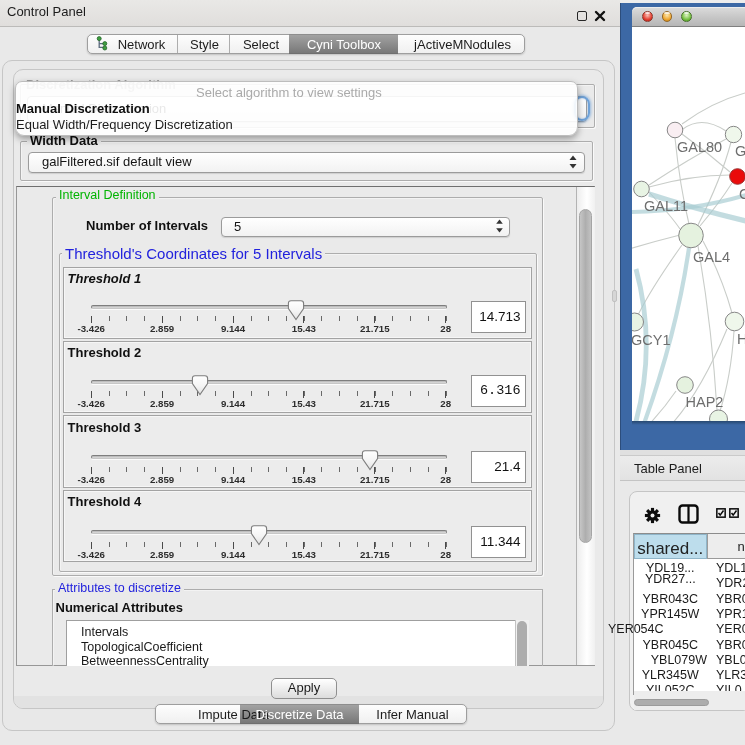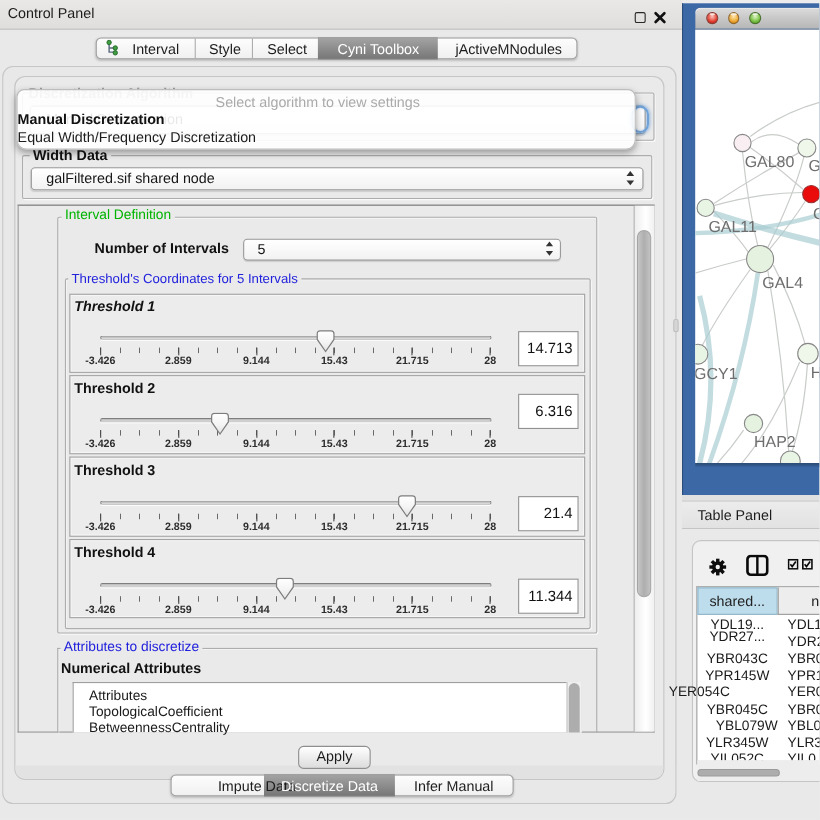--- a/index.html
+++ b/index.html
@@ -30,55 +30,55 @@
 <div class="ab" style="left:87px;top:33.5px;width:438px;height:20px;background:linear-gradient(#fdfdfd,#f0f0f0);border:1px solid #9e9e9e;border-radius:5px;box-shadow:0 1px 2px rgba(0,0,0,.18);"></div>
 <div class="ab" style="left:288.5px;top:33.5px;width:109px;height:20px;background:linear-gradient(#a2a2a2,#787878);border-top:1px solid #8d8d8d;border-bottom:1px solid #6f6f6f;"></div>
 <div class="sep" style="left:177px;top:34.5px;height:18px;"></div>
 <div class="sep" style="left:229px;top:34.5px;height:18px;"></div>
 <svg class="ab" style="left:95px;top:36px;" width="14" height="15" viewBox="0 0 14 15">
 <path d="M4.2 3.2 V12 M4.2 7.6 H9 M4.2 11.4 H9" stroke="#5b6b7d" stroke-width="1.3" fill="none"></path>
 <circle cx="4.2" cy="2.6" r="2" fill="#3f9e3f" stroke="#23652a" stroke-width="0.8"></circle>
 <circle cx="9.8" cy="7.6" r="2" fill="#3f9e3f" stroke="#23652a" stroke-width="0.8"></circle>
 <circle cx="9.8" cy="12" r="2" fill="#3f9e3f" stroke="#23652a" stroke-width="0.8"></circle>
 </svg>
-<div class="ab t13" style="left:141.5px;top:37px;transform:translateX(-50%);">Interval</div>
+<div class="ab t13" style="left:141.5px;top:37px;transform:translateX(-50%);">Network</div>
 <div class="ab t13" style="left:204.5px;top:37px;transform:translateX(-50%);">Style</div>
 <div class="ab t13" style="left:261px;top:37px;transform:translateX(-50%);">Select</div>
 <div class="ab t13" style="left:344px;top:37px;transform:translateX(-50%);color:#ffffff;">Cyni Toolbox</div>
 <div class="ab t13" style="left:462.5px;top:37px;transform:translateX(-50%);">jActiveMNodules</div>
 <div class="ab" style="left:2px;top:60px;width:612.5px;height:671px;background:#e8e8e8;border:1px solid #c6c6c6;border-radius:10px;"></div>
 <div class="ab" style="left:13px;top:69.3px;width:590.5px;height:639.7px;background:#eaeaea;border:1px solid #c6c6c6;border-radius:10px;"></div>
 <div class="ab" style="left:14px;top:695.5px;width:588.5px;height:12.5px;background:#e2e2e2;border-radius:0 0 9px 9px;"></div>
 <div class="ab etch" style="left:20px;top:84px;width:574.5px;height:43.5px;"></div>
 <div class="gtitle b13" style="left:23px;top:77px;color:#9d9d9d;background:transparent;">Discretization Algorithm</div>
 <div class="combo" style="left:27px;top:96px;width:560px;height:26px;"></div>
 <div class="ctext" style="left:42px;top:101px;">Manual Discretization</div>
 <div class="ab" style="left:574px;top:96px;width:16px;height:25px;border:2.5px solid #6fa2d8;border-radius:8px;box-shadow:0 0 3px 1px rgba(100,155,215,.65), inset 0 0 2px rgba(100,155,215,.6);"></div>
 <div class="ab etch" style="left:20px;top:140.5px;width:573px;height:40.5px;"></div>
 <div class="gtitle b13" style="left:27px;top:133px;">Width Data</div>
 <div class="combo" style="left:27.5px;top:151.5px;width:557px;height:21px;"></div>
-<div class="ctext" style="left:42px;top:154px;">galFiltered.sif shared node</div>
+<div class="ctext" style="left:42px;top:154px;">galFiltered.sif default view</div>
 <svg class="ab" style="left:567px;top:155px;" width="12" height="14" viewBox="0 0 12 14">
     <path d="M6 0.5 L9.5 5 H2.5 Z" fill="#333"></path>
     <path d="M6 13.5 L2.5 9 H9.5 Z" fill="#333"></path>
   </svg>
 <div class="ab" style="left:15.7px;top:185.5px;width:579.8px;height:480.5px;border:1px solid #979797;border-top-color:#6f6f6f;background:#eaeaea;"></div>
 <div class="ab" style="left:576px;top:186.5px;width:18.5px;height:478.5px;background:linear-gradient(90deg,#ededed,#ffffff 55%,#f0f0f0);border-left:1px solid #b3b3b3;"></div>
 <div class="ab" style="left:578.5px;top:208.5px;width:13.5px;height:334px;background:linear-gradient(90deg,#c6c6c6,#aeaeae 50%,#c2c2c2);border:1px solid #a5a5a5;border-radius:7px;"></div>
 <div class="ab etch" style="left:52px;top:196.5px;width:490.5px;height:379px;"></div>
 <div class="gtitle" style="left:56px;top:188px;font-size:12.5px;color:#00b400;">Interval Definition</div>
 <div class="ab b13" style="left:86px;top:217.5px;">Number of Intervals</div>
 <div class="combo" style="left:221px;top:216.5px;width:288.5px;height:20px;"></div>
 <div class="ctext" style="left:234px;top:219px;">5</div>
 <svg class="ab" style="left:494px;top:219px;" width="11" height="14" viewBox="0 0 11 14">
     <path d="M5.5 0.5 L8.8 4.8 H2.2 Z" fill="#333"></path>
     <path d="M5.5 13.5 L2.2 9.2 H8.8 Z" fill="#333"></path>
   </svg>
 <div class="ab etch" style="left:58.5px;top:253px;width:478px;height:318.5px;"></div>
-<div class="gtitle" style="left:62px;top:245.5px;font-size:12px;color:#2222dd;background:#eaeaea;">Threshold's Coordinates for 5 Intervals</div>
+<div class="gtitle" style="left:62px;top:245.5px;font-size:15px;color:#2222dd;background:#eaeaea;">Threshold's Coordinates for 5 Intervals</div>
 <div class="ab" style="left:62.8px;top:266.5px;width:469.5px;height:72.5px;background:#ececec;border:1px solid #a3a3a3;box-shadow:inset 0 0 0 1px rgba(255,255,255,.55);"></div>
 <div class="ab b13" style="left:67.5px;top:271.0px;font-style:italic;">Threshold 1</div>
 <div class="track" style="left:90.5px;top:304.5px;width:356.0px;"></div>
 <div class="tickrow" style="left:90.7px;top:316.0px;width:356.0px;background:repeating-linear-gradient(90deg,#696969 0,#696969 1px,transparent 1px,transparent 17.725px);"></div>
 <div class="tick-major" style="left:90.7px;top:316.0px;"></div>
 <div class="slbl" style="left:91.2px;top:323.0px;">-3.426</div>
 <div class="tick-major" style="left:161.6px;top:316.0px;"></div>
 <div class="slbl" style="left:162.1px;top:323.0px;">2.859</div>
 <div class="tick-major" style="left:232.5px;top:316.0px;"></div>
 <div class="slbl" style="left:233.0px;top:323.0px;">9.144</div>
@@ -118,21 +118,21 @@
 <svg class="ab" style="left:190.6px;top:374.7px;" width="18" height="21" viewBox="0 0 18 21">
 <defs>
       <linearGradient id="tg1" x1="0" y1="0" x2="0" y2="1">
         <stop offset="0" stop-color="#ffffff"></stop>
         <stop offset="0.55" stop-color="#f4f4f4"></stop>
         <stop offset="1" stop-color="#e2e2e2"></stop>
       </linearGradient>
     </defs>
 <path d="M4.1 0.8 H13.9 Q16.6 0.8 16.6 3.5 V8.6 L9 19.6 L1.4 8.6 V3.5 Q1.4 0.8 4.1 0.8 Z" fill="url(#tg1)" stroke="#7d7d7d" stroke-width="1.1"></path>
   </svg>
-<div class="vbox" style="left:470.5px;top:358px;">6.316</div>
+<div class="vbox" style="left:470.5px;top:375.0px;font-family:Liberation Mono, monospace;">6.316</div>
 <div class="ab" style="left:62.8px;top:415.0px;width:469.5px;height:72.5px;background:#ececec;border:1px solid #a3a3a3;box-shadow:inset 0 0 0 1px rgba(255,255,255,.55);"></div>
 <div class="ab b13" style="left:67.5px;top:419.5px;">Threshold 3</div>
 <div class="track" style="left:90.5px;top:455.0px;width:356.0px;"></div>
 <div class="tickrow" style="left:90.7px;top:466.5px;width:356.0px;background:repeating-linear-gradient(90deg,#696969 0,#696969 1px,transparent 1px,transparent 17.725px);"></div>
 <div class="tick-major" style="left:90.7px;top:466.5px;"></div>
 <div class="slbl" style="left:91.2px;top:473.5px;">-3.426</div>
 <div class="tick-major" style="left:161.6px;top:466.5px;"></div>
 <div class="slbl" style="left:162.1px;top:473.5px;">2.859</div>
 <div class="tick-major" style="left:232.5px;top:466.5px;"></div>
 <div class="slbl" style="left:233.0px;top:473.5px;">9.144</div>
@@ -177,21 +177,21 @@
         <stop offset="1" stop-color="#e2e2e2"></stop>
       </linearGradient>
     </defs>
 <path d="M4.1 0.8 H13.9 Q16.6 0.8 16.6 3.5 V8.6 L9 19.6 L1.4 8.6 V3.5 Q1.4 0.8 4.1 0.8 Z" fill="url(#tg3)" stroke="#7d7d7d" stroke-width="1.1"></path>
   </svg>
 <div class="vbox" style="left:470.5px;top:525.5px;">11.344</div>
 <div class="ab" style="left:52px;top:588.5px;width:490.5px;height:77px;border:1px solid #adadad;border-bottom:none;box-shadow:inset 1px 1px 0 rgba(255,255,255,.45);"></div>
 <div class="gtitle" style="left:55px;top:581px;font-size:12.5px;color:#2222dd;">Attributes to discretize</div>
 <div class="ab b13" style="left:55.5px;top:599.5px;">Numerical Attributes</div>
 <div class="ab" style="left:65.5px;top:620px;width:463px;height:45.5px;background:#fff;border:1px solid #9f9f9f;border-bottom:none;"></div>
-<div class="listitem" style="left:81px;top:625px;">Attributes</div>
+<div class="listitem" style="left:81px;top:625px;">Intervals</div>
 <div class="listitem" style="left:81px;top:639.5px;">TopologicalCoefficient</div>
 <div class="listitem" style="left:81px;top:654px;">BetweennessCentrality</div>
 <div class="ab" style="left:514.5px;top:620px;width:14px;height:45.5px;background:#f0f0f0;border-left:1px solid #c2c2c2;"></div>
 <div class="ab" style="left:517px;top:621px;width:10px;height:44.5px;background:#adadad;border-radius:5px 5px 0 0;"></div>
 <div class="ab" style="left:270.5px;top:677.5px;width:66.5px;height:21px;background:linear-gradient(#ffffff,#dcdcdc);border:1px solid #8f8f8f;border-radius:5px;"></div>
 <div class="ab t13" style="left:304px;top:680px;transform:translateX(-50%);">Apply</div>
 <div class="ab" style="left:154.5px;top:704px;width:312.5px;height:19.5px;background:linear-gradient(#fdfdfd,#f0f0f0);border:1px solid #9e9e9e;border-radius:5px;box-shadow:0 1px 2px rgba(0,0,0,.18);"></div>
 <div class="ab" style="left:240px;top:704px;width:118.5px;height:19.5px;background:linear-gradient(#a2a2a2,#787878);border-top:1px solid #8d8d8d;border-bottom:1px solid #6f6f6f;"></div>
 <div class="ab t13" style="left:197.5px;top:707px;transform:translateX(-50%);margin-left:36px;">Impute Data</div>
 <div class="ab t13" style="left:299.5px;top:707px;transform:translateX(-50%);color:#ffffff;">Discretize Data</div>
@@ -286,21 +286,21 @@
 <rect x="1" y="1" width="10" height="10" fill="none" stroke="#0a0a0a" stroke-width="1.8"></rect>
 <path d="M3 6 L5 8.5 L9 3" fill="none" stroke="#0a0a0a" stroke-width="1.8"></path>
   </svg>
 <svg class="ab" style="left:729.0px;top:507.5px;" width="10" height="10" viewBox="0 0 12 12">
 <rect x="1" y="1" width="10" height="10" fill="none" stroke="#0a0a0a" stroke-width="1.8"></rect>
 <path d="M3 6 L5 8.5 L9 3" fill="none" stroke="#0a0a0a" stroke-width="1.8"></path>
   </svg>
 <div class="ab" style="left:632.5px;top:533px;width:112.5px;height:161.5px;border-left:1px solid #9a9a9a;border-top:1px solid #8c8c8c;background:#fff;"></div>
 <div class="ab" style="left:633.5px;top:534px;width:73.5px;height:25px;background:#bdddec;border:1px solid #8fb5c9;"></div>
 <div class="ab" style="left:707px;top:534px;width:38px;height:25px;background:#ededed;border-left:1px solid #9c9c9c;border-bottom:1px solid #9a9a9a;"></div>
-<div class="ab" style="left:633.5px;top:539px;width:73.5px;text-align:center;font-size:13px;color:#222;">shared...</div>
+<div class="ab" style="left:633.5px;top:539px;width:73.5px;text-align:center;font-size:17px;color:#222;">shared...</div>
 <div class="ab" style="left:737.5px;top:539px;font-size:13px;color:#222;">nam</div>
 <div class="trow" style="left:633.5px;top:561.0px;width:73.5px;text-align:center;">YDL19...</div>
 <div class="trow" style="left:716px;top:561.0px;">YDL1</div>
 <div class="trow" style="left:633.5px;top:572px;width:73.5px;text-align:center;">YDR27...</div>
 <div class="trow" style="left:716px;top:576.3px;">YDR2</div>
 <div class="trow" style="left:633.5px;top:591.6px;width:73.5px;text-align:center;">YBR043C</div>
 <div class="trow" style="left:716px;top:591.6px;">YBR0</div>
 <div class="trow" style="left:633.5px;top:606.9px;width:73.5px;text-align:center;">YPR145W</div>
 <div class="trow" style="left:716px;top:606.9px;">YPR1</div>
 <div class="trow" style="left:599px;top:622.2px;width:73.5px;text-align:center;">YER054C</div>

